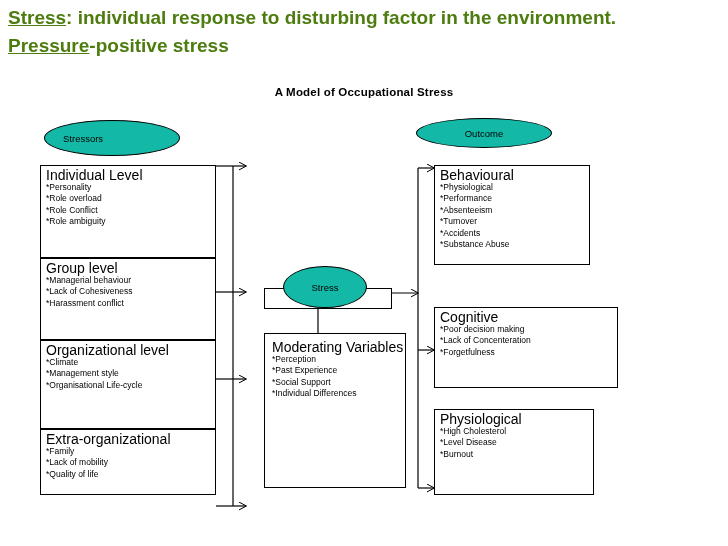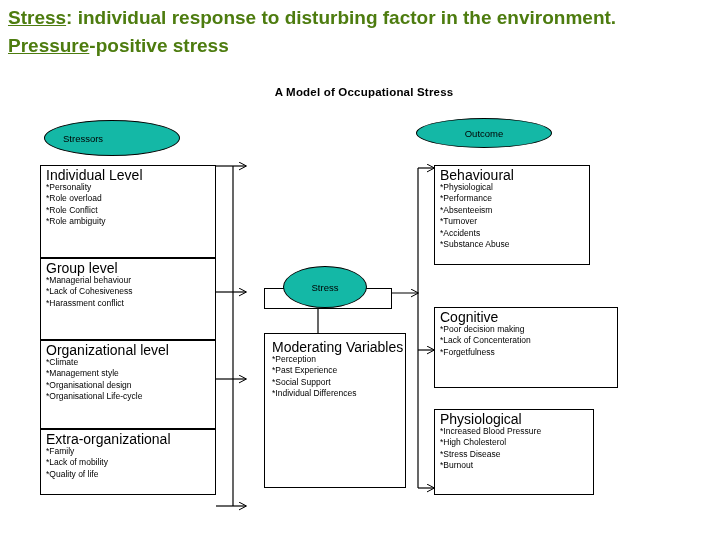--- a/index.html
+++ b/index.html
@@ -200,21 +200,20 @@
     <div class="bx-title">Group level</div>
     <div class="bx-item">Managerial behaviour</div>
     <div class="bx-item">Lack of Cohesiveness</div>
     <div class="bx-item">Harassment conflict</div>
   </div>
 
   <div class="box" id="box-organizational">
     <div class="bx-title">Organizational level</div>
     <div class="bx-item">Climate</div>
     <div class="bx-item">Management style</div>
-    <div class="bx-item">Organisational design</div>
     <div class="bx-item">Organisational Life-cycle</div>
   </div>
 
   <div class="box" id="box-extra">
     <div class="bx-title">Extra-organizational</div>
     <div class="bx-item">Family</div>
     <div class="bx-item">Lack of mobility</div>
     <div class="bx-item">Quality of life</div>
   </div>
 
@@ -238,19 +237,18 @@
 
   <div class="box" id="box-cognitive">
     <div class="bx-title">Cognitive</div>
     <div class="bx-item">Poor decision making</div>
     <div class="bx-item">Lack of Concenteration</div>
     <div class="bx-item">Forgetfulness</div>
   </div>
 
   <div class="box" id="box-physiological">
     <div class="bx-title">Physiological</div>
-    <div class="bx-item">Increased Blood Pressure</div>
     <div class="bx-item">High Cholesterol</div>
-    <div class="bx-item">Stress Disease</div>
+    <div class="bx-item">Level Disease</div>
     <div class="bx-item">Burnout</div>
   </div>
 
 </div>
 
 </body></html>

